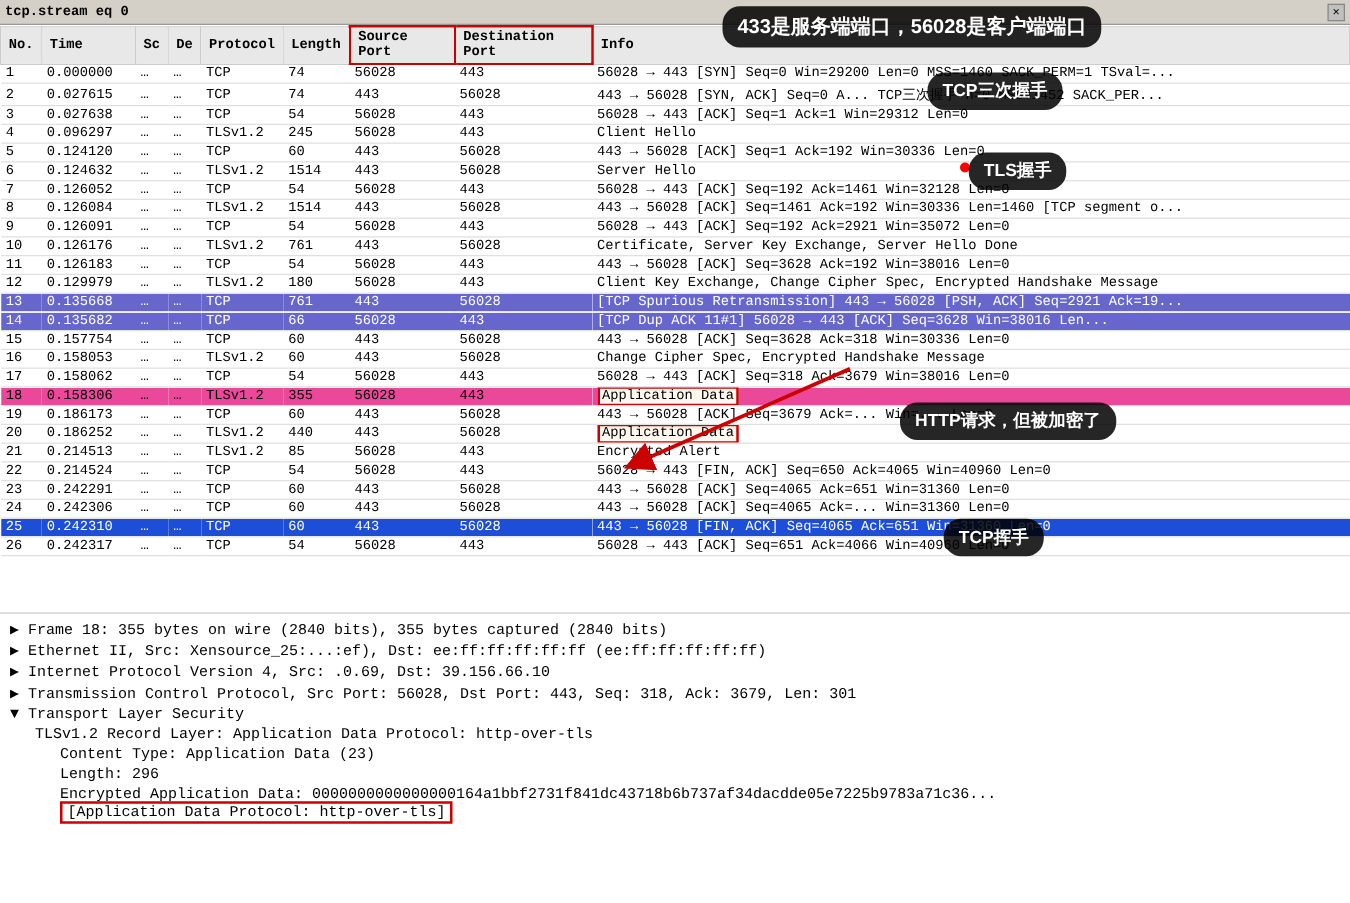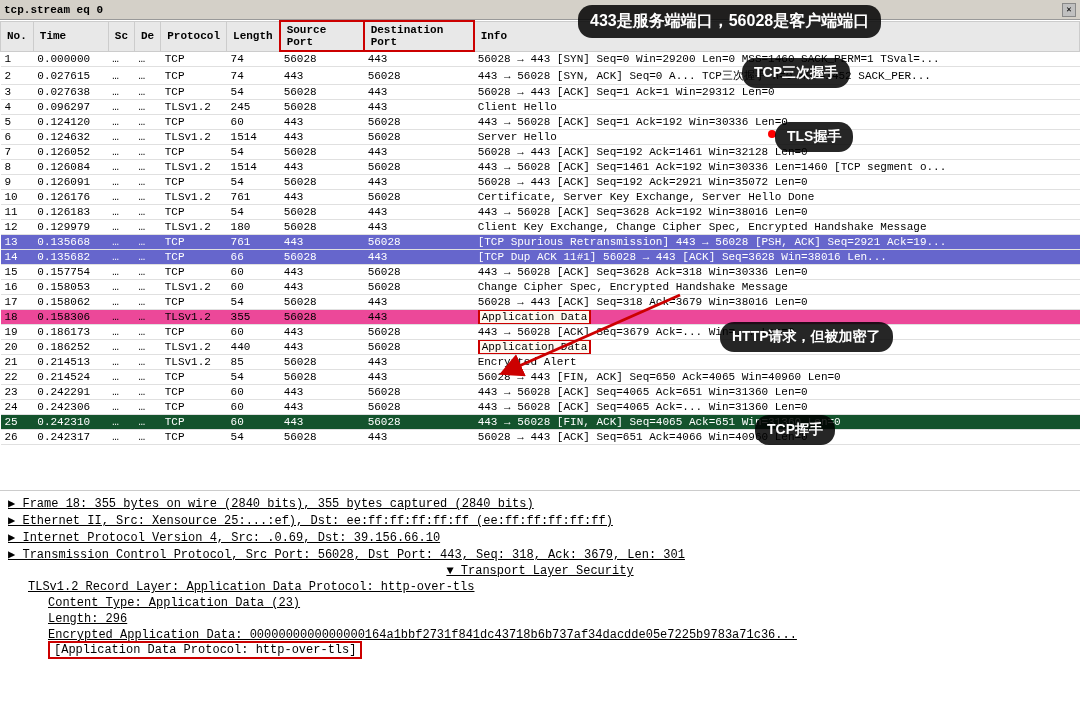--- a/index.html
+++ b/index.html
@@ -57,41 +57,41 @@
     tbody tr td {
       border-bottom: 1px solid #e0e0e0;
       padding: 1px 4px;
       font-size: 11px;
       white-space: nowrap;
       overflow: hidden;
     }
 
     .row-white { background: #ffffff; }
     .row-blue-dark { background: #6666cc; color: #fff; }
-    .row-red { background: #14532d; color: #fff; }
+    .row-red { background: #1d4ed8; color: #fff; }
 
     .info-cell { max-width: 460px; overflow: hidden; }
     .info-highlight {
       border: 2px solid #cc0000;
       background: #fff8f0;
       color: #000;
       padding: 0 2px;
     }
 
     #detail-pane {
       flex: 1;
       background: #ffffff;
       border-top: 1px solid #ccc;
       padding: 4px 8px;
       font-family: 'Courier New', monospace;
       font-size: 12px;
       overflow: hidden;
     }
 
-    .detail-line { padding: 1px 0; cursor: pointer; text-decoration: underline; }
+    .detail-line { padding: 1px 0; cursor: pointer; }
 
     
     #packet-table-scroll {
       height: 470px;
       overflow-y: auto;
       overflow-x: auto;
     }
 
     .col-no { width: 28px; }
     .col-time { width: 75px; }
@@ -431,21 +431,21 @@
           </tbody>
       </table>
     </div>
 
     <div id="detail-pane">
       <div id="detail-lines">
           <div class="detail-line" style="padding-left: 0px;">▶ Frame 18: 355 bytes on wire (2840 bits), 355 bytes captured (2840 bits)</div>
           <div class="detail-line" style="padding-left: 0px;">▶ Ethernet II, Src: Xensource_25:...:ef), Dst: ee:ff:ff:ff:ff:ff (ee:ff:ff:ff:ff:ff)</div>
           <div class="detail-line" style="padding-left: 0px;">▶ Internet Protocol Version 4, Src:          .0.69, Dst: 39.156.66.10</div>
           <div class="detail-line" style="padding-left: 0px;">▶ Transmission Control Protocol, Src Port: 56028, Dst Port: 443, Seq: 318, Ack: 3679, Len: 301</div>
-          <div class="detail-line" style="padding-left: 0px; text-align: center;">▼ Transport Layer Security</div>
+          <div class="detail-line" style="padding-left: 0px;">▼ Transport Layer Security</div>
           <div class="detail-line" style="padding-left: 20px;">TLSv1.2 Record Layer: Application Data Protocol: http-over-tls</div>
           <div class="detail-line" style="padding-left: 40px;">Content Type: Application Data (23)</div>
           <div class="detail-line" style="padding-left: 40px;">Length: 296</div>
           <div class="detail-line" style="padding-left: 40px;">Encrypted Application Data: 0000000000000000164a1bbf2731f841dc43718b6b737af34dacdde05e7225b9783a71c36...</div>
           <div style="padding-left: 40px;"><span style="border: 2px solid rgb(204, 0, 0); padding: 0px 4px;">[Application Data Protocol: http-over-tls]</span></div>
         </div>
     </div>
   </div>
 
   <div class="annotation-bubble" style="top: 58px; left: 742px; font-size: 14px;">TCP三次握手</div>

